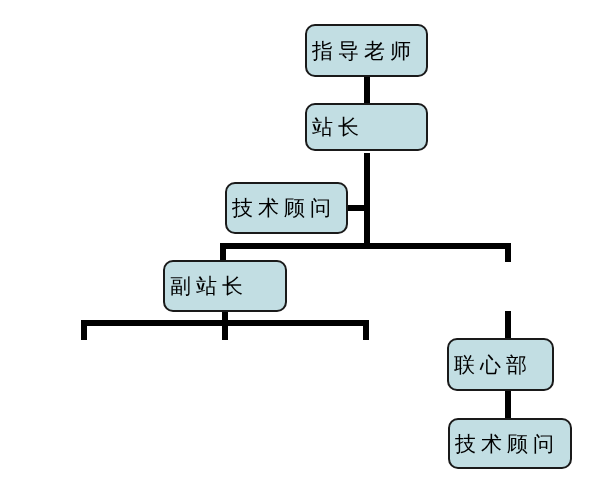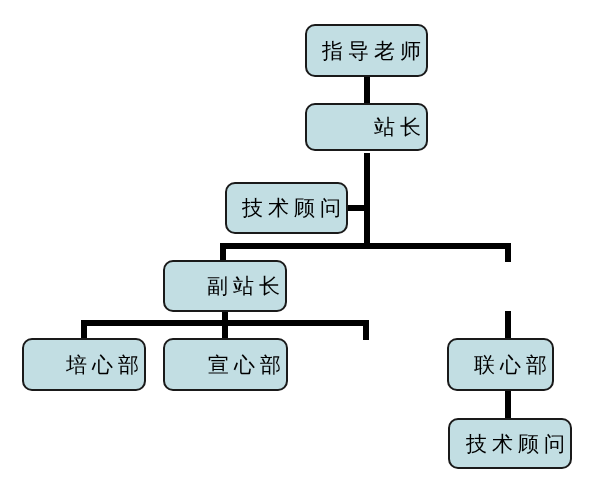--- a/index.html
+++ b/index.html
@@ -12,21 +12,21 @@
     font-family: "DejaVu Serif", "Liberation Serif", serif;
   }
   .node {
     position: absolute;
     box-sizing: border-box;
     background: #c2dee3;
     border: 2px solid #1a1a1a;
     border-radius: 10px;
     display: flex;
     align-items: center;
-    justify-content: flex-end;
+    justify-content: flex-start;
     z-index: 2;
     color: #000000;
   }
   .node span {
     font-size: 21px;
     letter-spacing: 5px;
     padding-left: 5px; 
     white-space: nowrap;
   }
   .line {
@@ -84,26 +84,20 @@
   </div>
   <div class="node n-chief">
     <span>站长</span>
   </div>
   <div class="node n-tech">
     <span>技术顾问</span>
   </div>
   <div class="node n-deputy">
     <span>副站长</span>
   </div>
-  <div class="node n-peixin">
-    <span>培心部</span>
-  </div>
-  <div class="node n-xuanxin">
-    <span>宣心部</span>
-  </div>
   <div class="node n-lianxin">
     <span>联心部</span>
   </div>
   <div class="node n-committee">
     <span>技术顾问</span>
   </div>
 
 </div>
 
 </body></html>

